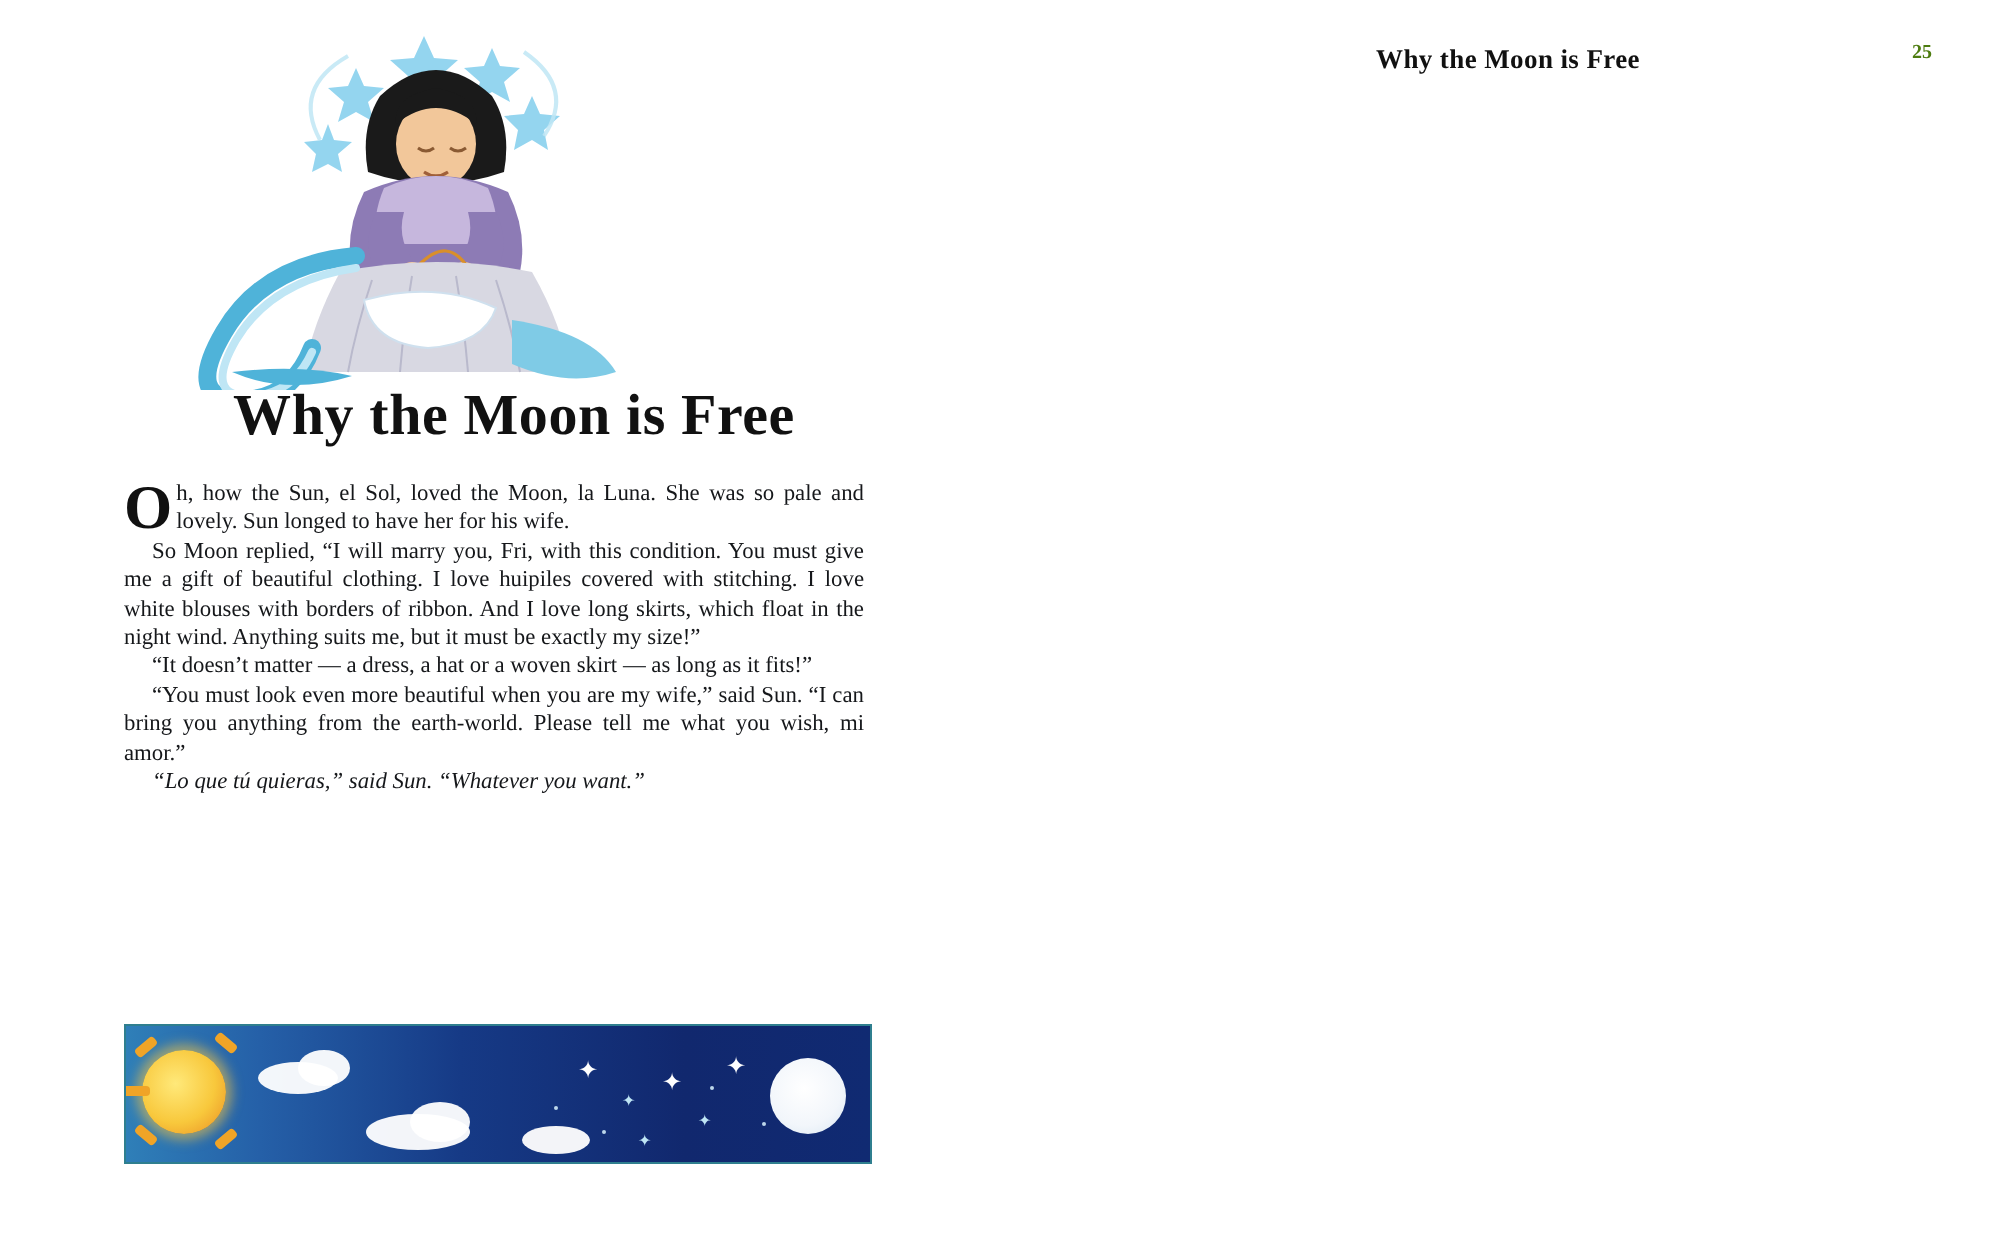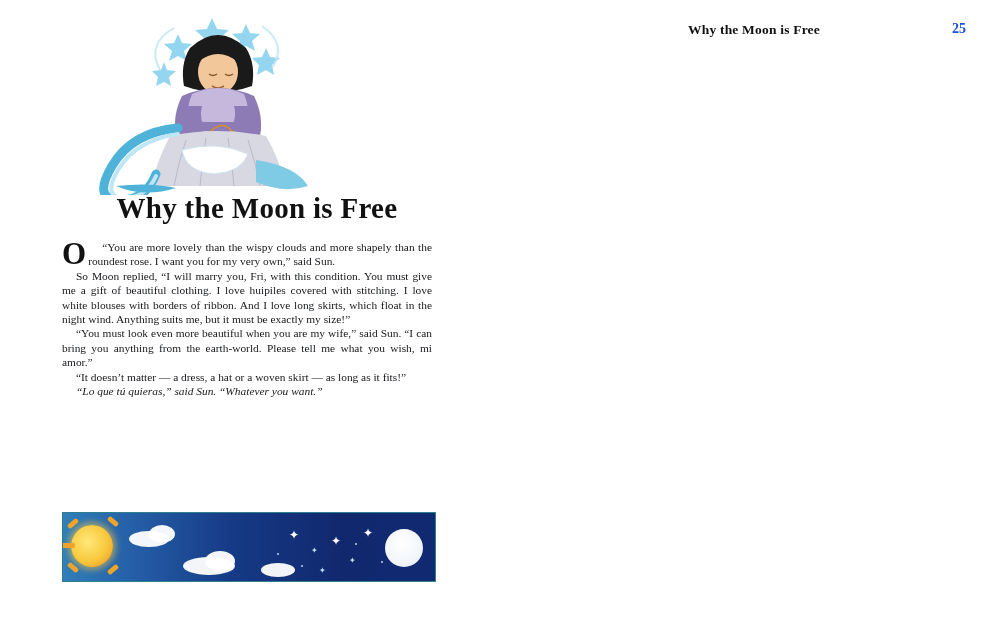--- a/index.html
+++ b/index.html
@@ -40,22 +40,22 @@
     letter-spacing: 0.2px;
     color: #111;
     white-space: nowrap;
   }
   .folio {
     position: absolute;
     top: 21px;
     right: 34px;
     font-family: "Liberation Serif", serif;
     font-weight: bold;
-    font-size: 14px;
-    color: #1d4ed8;
+    font-size: 10px;
+    color: #4d7c0f;
   }
 
   
   .illus-woman {
     position: absolute;
     left: 60px;
     top: 10px;
     width: 320px;
     height: 185px;
   }
@@ -211,25 +211,24 @@
         <path d="M118 118 q-46 4 -66 38 q-20 34 8 34 q26 0 36 -26" fill="none" stroke="#4fb3d9" stroke-width="9" stroke-linecap="round"></path>
         <path d="M118 124 q-42 6 -60 36 q-16 28 6 28 q22 0 32 -22" fill="none" stroke="#bfe6f5" stroke-width="4" stroke-linecap="round"></path>
         <path d="M196 150 q40 6 52 26 q-24 8 -52 -4z" fill="#7fcbe6"></path>
         <path d="M56 176 q34 -4 60 2 q-32 10 -60 -2z" fill="#4fb3d9"></path>
       </svg>
     </div>
 
     <div class="chapter-title">Why the Moon is Free</div>
 
     <div class="body-col body-left">
-      <p class="first"><span class="dropcap">O</span></p>
-      <p><span>“You are more lovely than the wispy clouds and more shapely than the roundest rose. I want you for my very own,” said Sun.</span></p>
+      <p class="first"><span class="dropcap">O</span><span>h, how the Sun, el Sol, loved the Moon, la Luna. She was so pale and lovely. Sun longed to have her for his wife.</span></p>
       <p><span>So Moon replied, “I will marry you, Fri, with this condition. You must give me a gift of beautiful clothing. I love huipiles covered with stitching. I love white blouses with borders of ribbon. And I love long skirts, which float in the night wind. Anything suits me, but it must be exactly my size!”</span></p>
+      <p><span>“It doesn’t matter — a dress, a hat or a woven skirt — as long as it fits!”</span></p>
       <p><span>“You must look even more beautiful when you are my wife,” said Sun. “I can bring you anything from the earth-world. Please tell me what you wish, mi amor.”</span></p>
-      <p><span>“It doesn’t matter — a dress, a hat or a woven skirt — as long as it fits!”</span></p>
       <p><em>“Lo que tú quieras,” said Sun. “Whatever you want.”</em></p>
     </div>
 
     <div class="band band-left">
       <div class="band-sky"></div>
 
       <div class="sun-shape" style="left:8px; top:12px; width:42px; height:42px;"></div>
       <div class="ray" style="left:-2px; top:30px; width:14px; height:5px;"></div>
       <div class="ray" style="left:4px; top:8px; width:12px; height:5px; transform:rotate(-40deg);"></div>
       <div class="ray" style="left:4px; top:52px; width:12px; height:5px; transform:rotate(40deg);"></div>

